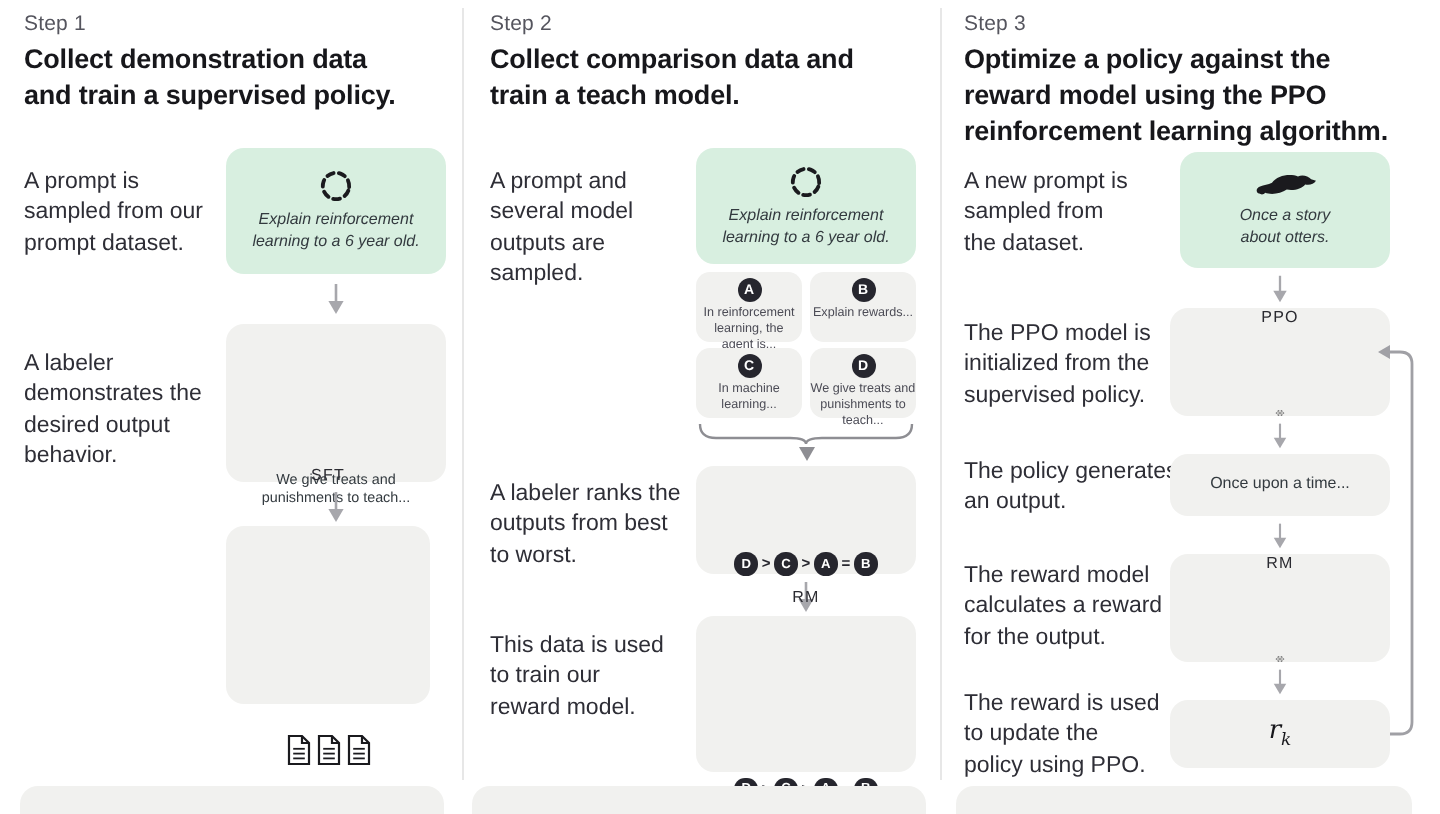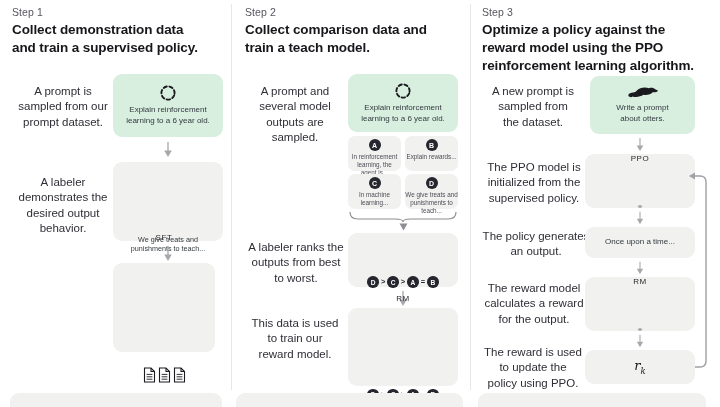--- a/index.html
+++ b/index.html
@@ -2,24 +2,24 @@
 <html style="--green-box: #d8efe0; --gray-box: #f1f1ef; --node-dark: #26262e; --arrow-gray: #a7a7ac; --text-dark: #17171b;"><head>
 <meta charset="utf-8">
 <style>
   html,body{margin:0;padding:0;background:#fff;}
   body{font-family:"Liberation Sans",sans-serif;-webkit-font-smoothing:antialiased;}
   .stage{position:relative;width:720px;height:407px;background:#fff;overflow:hidden;}
   .abs{position:absolute;}
   .step-label{font-size:10.5px;color:#55555e;letter-spacing:.1px;}
   .heading{font-size:13.5px;font-weight:bold;color:var(--text-dark,#17171b);line-height:1.32;
            white-space:pre-line;letter-spacing:-.1px;}
-  .side-label{font-size:11.5px;color:#2e2e36;line-height:1.34;white-space:pre-line;text-align:center;}
+  .side-label{font-size:11.5px;color:#2e2e36;line-height:1.34;white-space:pre-line;}
   .box{position:absolute;border-radius:9px;display:flex;flex-direction:column;
        align-items:center;justify-content:center;}
-  .green{background:var(--green-box,#d8efe0);}
+  .green{background:var(--green-box,#d8efe0);font-style:italic;}
   .gray{background:var(--gray-box,#f1f1ef);gap:40px;}
   .tiny{font-size:8px;color:#333a3f;text-align:center;line-height:1.32;white-space:pre-line;margin-top:3px;}
   .model-tag{font-size:8px;letter-spacing:.6px;color:#2b2b31;margin-bottom:2px;}
   .mini-box{position:absolute;background:var(--gray-box,#f1f1ef);border-radius:7px;display:flex;
             flex-direction:column;align-items:center;justify-content:flex-start;padding-top:3px;box-sizing:border-box;}
   .mini-letter{width:12px;height:12px;border-radius:50%;background:var(--node-dark,#26262e);color:#fff;
                font-size:7px;font-weight:bold;display:flex;align-items:center;justify-content:center;flex:none;}
   .mini-text{font-size:6.3px;color:#4c4c56;line-height:1.3;text-align:center;white-space:pre-line;margin-top:2px;}
   .rank-row{display:flex;align-items:center;gap:2px;margin-top:4px;}
   .rank-circle{width:11.5px;height:11.5px;border-radius:50%;background:var(--node-dark,#26262e);color:#fff;
@@ -262,21 +262,21 @@
 reward model using the PPO
 reinforcement learning algorithm.</div>
 
   <div class="abs side-label" style="left:482px;top:84px;width:102px">A new prompt is
 sampled from
 the dataset.</div>
   <div class="box green" style="left:590px;top:76px;width:105px;height:58px">
     <svg width="32" height="15" viewBox="0 0 32 15">
       <path d="M2.6,11.8 C0.8,11.2 0.9,9 3,8.2 C5,7.4 7,7.6 9,6.4 C11.5,2.6 18,1.6 22,3.2 C24,2.2 27,2.8 28.6,4.6 L31,5.4 C30,7.2 27.6,7.6 25.6,7.2 C24,9.4 20,10.4 16.4,9.8 C13.6,11.8 8.6,12.6 5.6,11.4 C4.8,12.4 3.6,12.4 2.6,11.8 Z" fill="#1a1a1e"></path>
     </svg>
-    <div class="tiny">Write a prompt
+    <div class="tiny">Once a story
 about otters.</div>
   </div>
 
   <svg class="abs" style="left:635px;top:137px" width="10" height="15" viewBox="0 0 10 17">
     <line x1="5" y1="1" x2="5" y2="10" stroke="#a7a7ac" stroke-width="1.3"></line>
       <polygon points="1.2,9.5 8.8,9.5 5,16" fill="#a7a7ac"></polygon>
   </svg>
 
   <div class="abs side-label" style="left:482px;top:160px;width:104px">The PPO model is
 initialized from the

